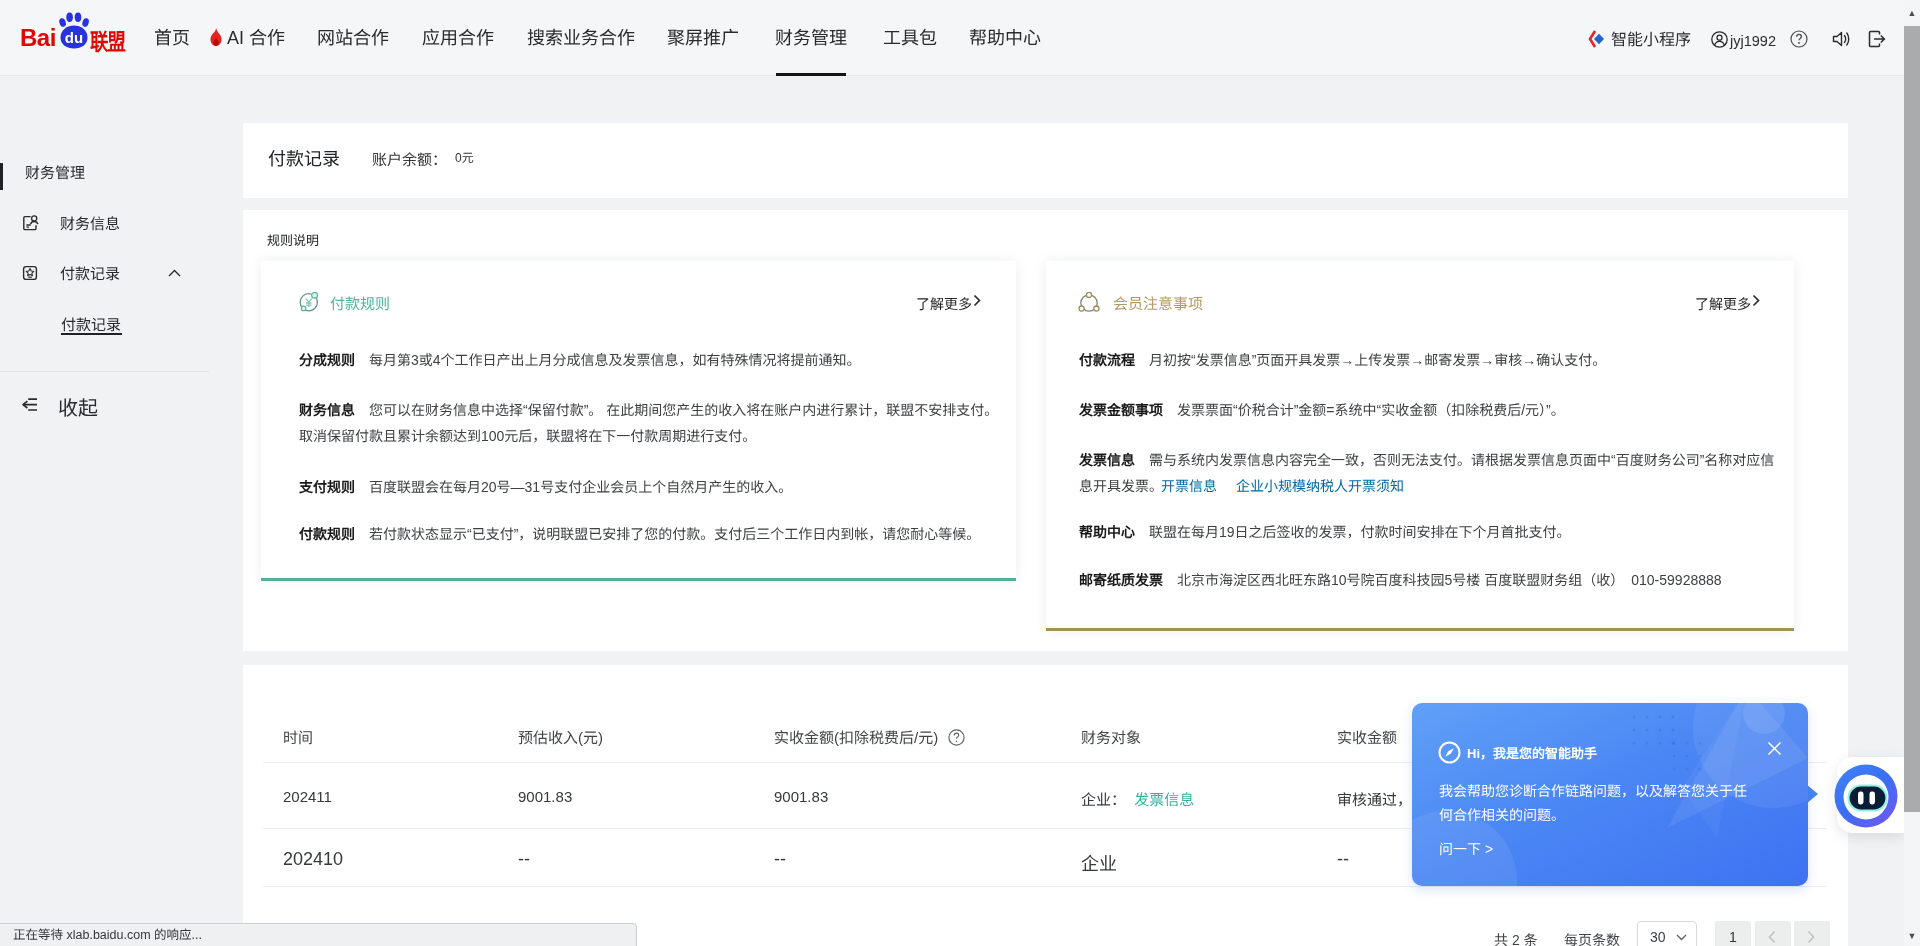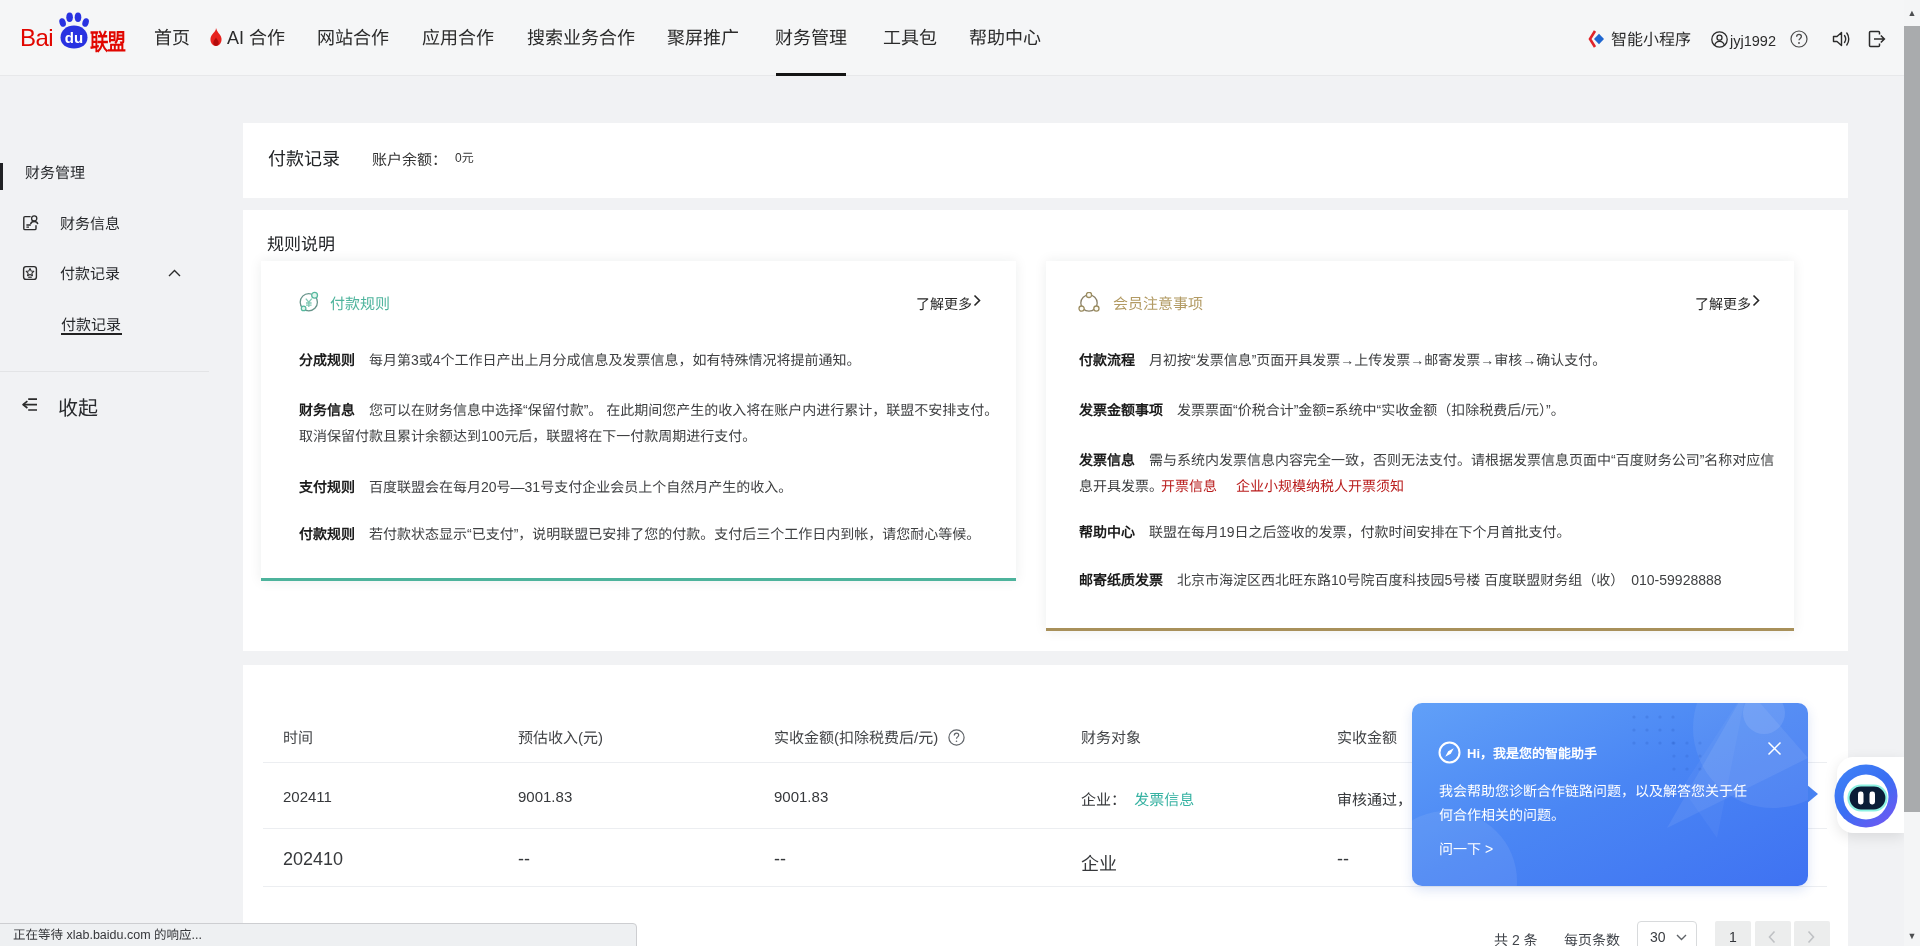--- a/index.html
+++ b/index.html
@@ -3,40 +3,40 @@
 <meta charset="utf-8">
 <style>
 *{margin:0;padding:0;box-sizing:border-box}
 html,body{width:1920px;height:946px;overflow:hidden}
 body{font-family:"Liberation Sans",sans-serif;background:#f1f2f4;position:relative;color:#333}
 .abs{position:absolute}
 
 #nav{position:absolute;left:0;top:0;width:1920px;height:76px;background:#f5f6f7;border-bottom:1px solid #e7e8ea}
 .navitem{position:absolute;top:28px;font-size:18px;color:#2b2b2b;line-height:20px;white-space:nowrap}
 #navline{position:absolute;left:776px;top:73px;width:70px;height:3px;background:#141414}
-#logoBai{position:absolute;left:20px;top:24px;font-size:24px;font-weight:normal;color:#e10600;letter-spacing:-0.5px}
+#logoBai{position:absolute;left:20px;top:24px;font-size:24px;font-weight:bold;color:#e10600;letter-spacing:-0.5px}
 #logoLM{position:absolute;left:90px;top:23px;font-size:23px;font-weight:bold;color:#e10600;letter-spacing:-1px;transform:scaleX(0.8);transform-origin:0 0}
 
 #sbbar{position:absolute;left:0;top:163px;width:3px;height:27px;background:#202124}
 .sbitem{position:absolute;font-size:15px;color:#27292c;white-space:nowrap}
 #sbdiv{position:absolute;left:0;top:371px;width:209px;height:1px;background:#e3e4e6}
 #subline{position:absolute;left:61px;top:333px;width:61px;height:2px;background:#222}
 
 .card{position:absolute;left:243px;width:1605px;background:#fff}
 #card1{top:123px;height:75px}
 #card2{top:210px;height:441px}
 #card3{top:665px;height:281px}
 .panel{position:absolute;background:#fff;box-shadow:0 0 12px rgba(31,35,41,.08)}
 #panelL{left:261px;top:261px;width:755px;height:320px;border-bottom:3px solid #4db39c}
 #panelR{left:1046px;top:261px;width:748px;height:370px;border-bottom:3px solid #a8905a}
 .ptitle{position:absolute;top:292px;font-size:15px}
 .more{position:absolute;top:293px;font-size:14px;color:#262626}
 .rule{position:absolute;font-size:14px;line-height:26px;color:#3f4042;white-space:nowrap}
 .rule b{color:#1a1a1a;font-weight:bold}
-.blink{color:#b91c1c;text-decoration:none}
+.blink{color:#0369a1;text-decoration:none}
 
 .th{position:absolute;top:726px;font-size:15px;color:#424447}
 .td1{position:absolute;top:788px;font-size:15px;color:#36383b}
 .td2{position:absolute;top:849px;font-size:18px;color:#36383b}
 .tline{position:absolute;left:263px;width:1564px;height:1px;background:#ecEef1}
 .tealink{color:#36b2a2;text-decoration:none}
 
 .pgtxt{position:absolute;top:929px;font-size:14px;color:#41454b}
 .pgbtn{position:absolute;top:921px;width:36px;height:32px;background:#eceded;border-radius:2px;text-align:center;line-height:32px;font-size:14px;color:#33353a}
 
@@ -134,21 +134,21 @@
   <path d="M6.4 5.2 L2 8.6 L6.4 12" fill="none" stroke="#2b2b2b" stroke-width="1.7" stroke-linejoin="round"></path>
 </svg>
 <div class="sbitem" style="left:58px;top:392px;font-size:20px">收起</div>
 
 <div class="card" id="card1"></div>
 <div class="abs" style="left:268px;top:144px;font-size:18px;color:#222427">付款记录</div>
 <div class="abs" style="left:372px;top:148px;font-size:15px;color:#333">账户余额：</div>
 <div class="abs" style="left:455px;top:148px;font-size:12px;color:#333">0元</div>
 
 <div class="card" id="card2"></div>
-<div class="abs" style="left:267px;top:230px;font-size:17px;color:#222427">规则说明</div>
+<div class="abs" style="left:267px;top:230px;font-size:13px;color:#222427">规则说明</div>
 <div class="panel" id="panelL"></div>
 <div class="panel" id="panelR"></div>
 
 <svg class="abs" style="left:298px;top:291px" width="23" height="23" viewBox="0 0 23 23">
   <circle cx="10.8" cy="11.2" r="8.6" fill="none" stroke="#67948a" stroke-width="1.3"></circle>
   <circle cx="16.6" cy="4.2" r="2.9" fill="#e2f6ee" stroke="#55b89e" stroke-width="1.3"></circle>
   <circle cx="5.6" cy="17.4" r="2.3" fill="#e2f6ee" stroke="#55b89e" stroke-width="1.2"></circle>
   <path d="M7.8 7.6 L10.8 11.2 L13.8 7.6 M10.8 11.2 L10.8 16 M8 12 L13.6 12 M8 14.2 L13.6 14.2" fill="none" stroke="#83c9b5" stroke-width="1.3"></path>
 </svg>
 <div class="ptitle" style="left:330px;color:#4fb49d">付款规则</div>

